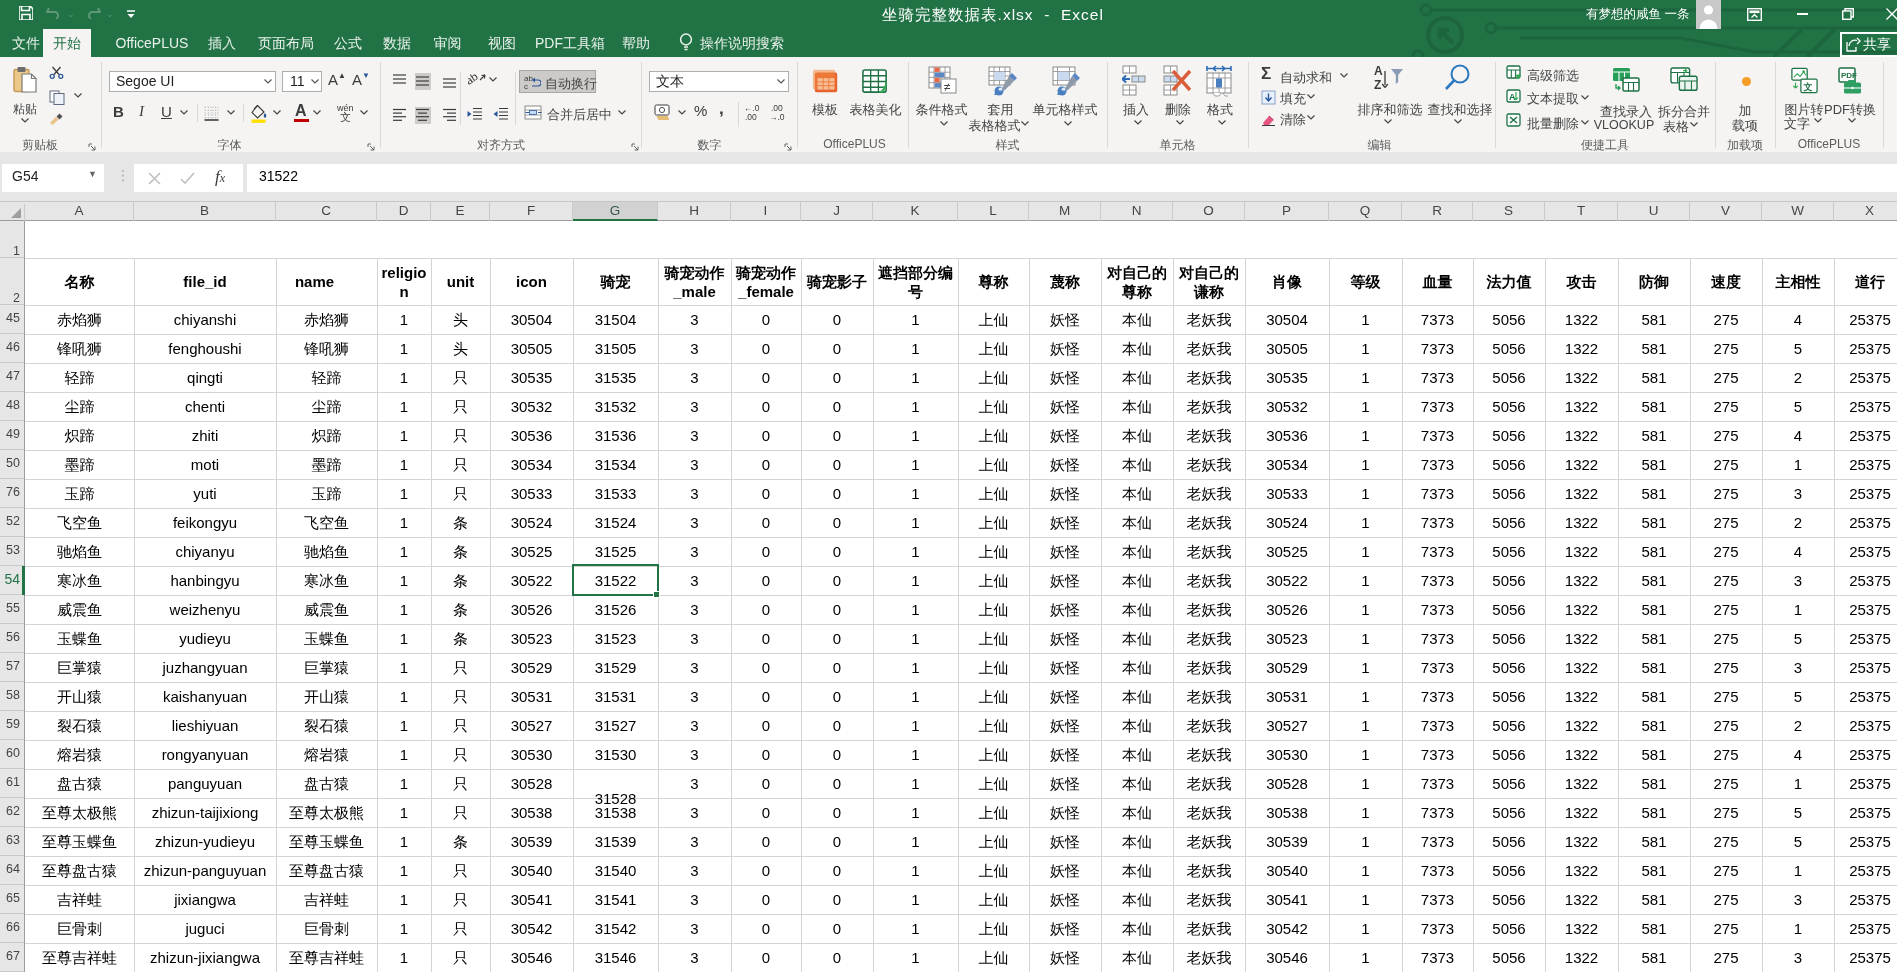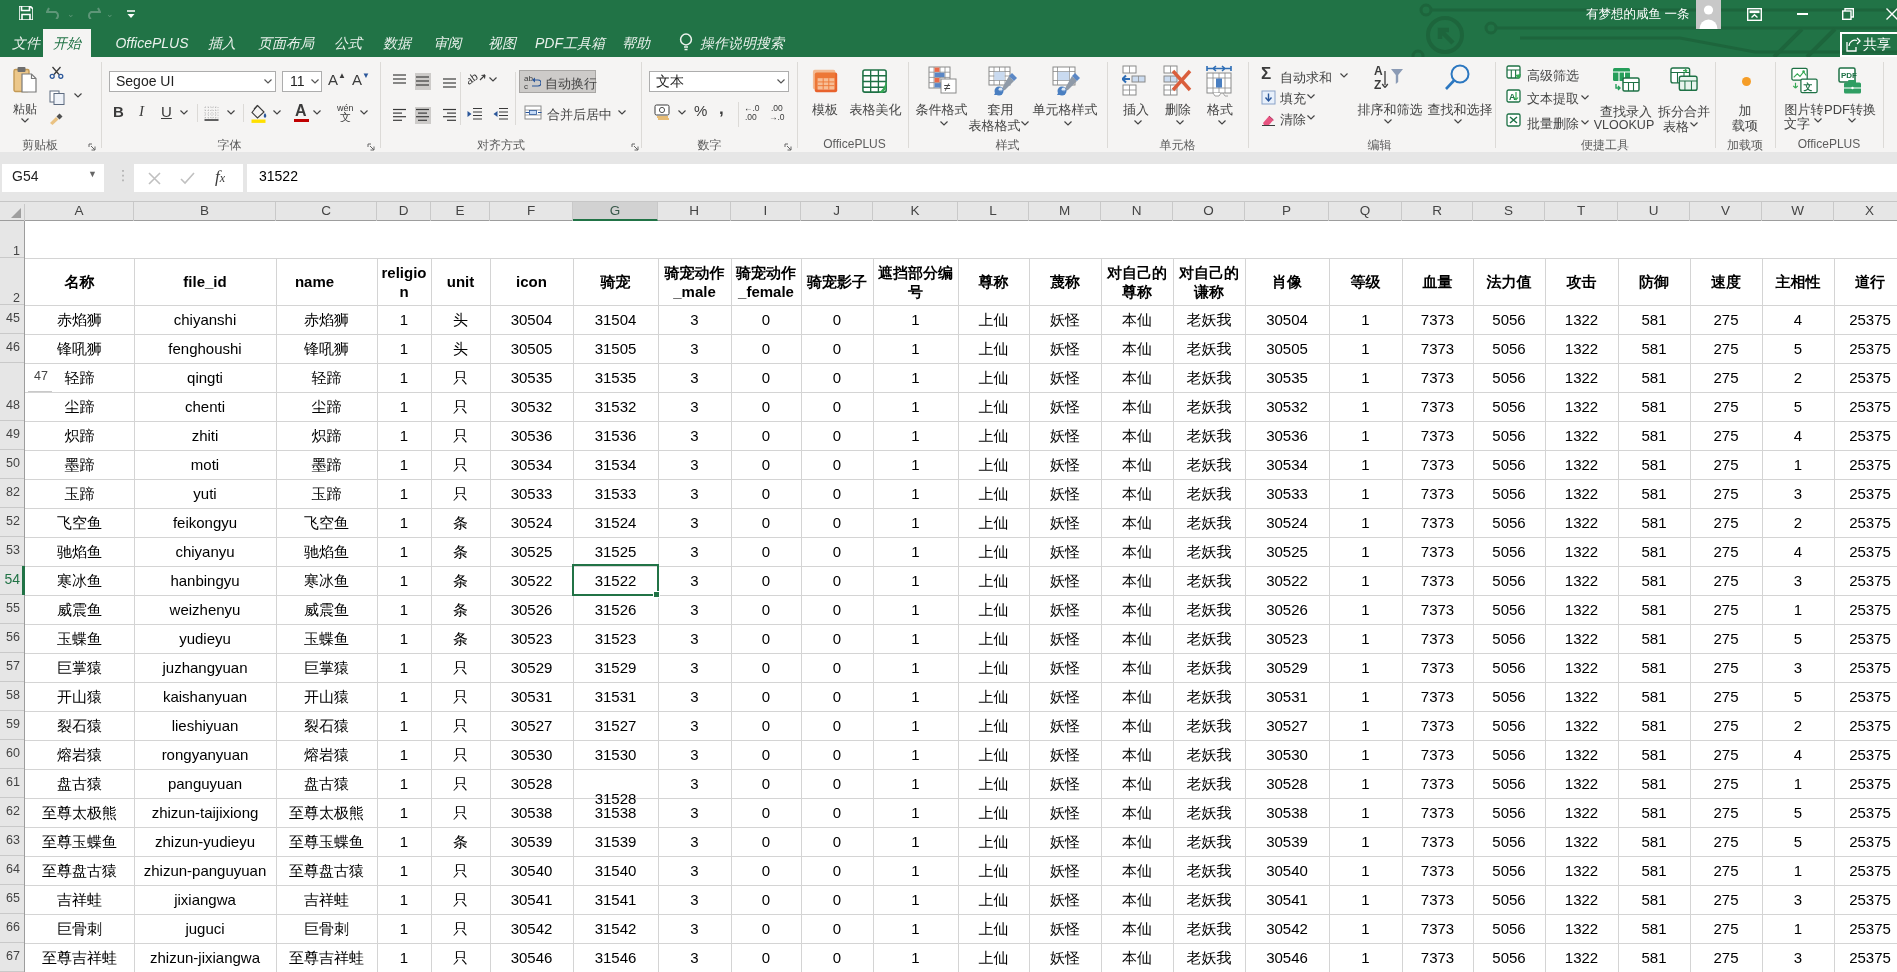--- a/index.html
+++ b/index.html
@@ -7,21 +7,21 @@
   html,body { width:1897px; height:972px; overflow:hidden; }
   body { font-family:"Liberation Sans", sans-serif; background:#fff; position:relative; }
   #app { position:absolute; left:0; top:0; width:1897px; height:972px; overflow:hidden; }
   .abs { position:absolute; }
 
   
   #titlebar { left:0; top:0; width:1897px; height:29px; background:#217346; }
   #tabrow { left:0; top:29px; width:1897px; height:28px; background:#217346; }
   #deco { left:900px; top:0; width:997px; height:57px; pointer-events:none; }
   .ttxt { color:#fff; font-size:15.5px; line-height:29px; letter-spacing:1px; }
-  .tab { position:absolute; top:29px; height:28px; line-height:28px; color:#eaf1ec; font-size:14px; text-align:center;font-style:italic; }
+  .tab { position:absolute; top:29px; height:28px; line-height:28px; color:#eaf1ec; font-size:14px; text-align:center; }
   #tab-active { background:#f5f4f3; color:#217346; }
 
   
   #ribbon { left:0; top:57px; width:1897px; height:96px; background:#f5f4f3; border-bottom:1px solid #d5d2cf; }
   .gsep { position:absolute; top:62px; height:86px; width:1px; background:#dcdad7; }
   .glabel { position:absolute; top:80px; height:14px; font-size:12px; color:#5c5c5c; text-align:center; white-space:nowrap; }
   .btxt { position:absolute; font-size:12px; color:#444; white-space:nowrap; }
   .combo { position:absolute; background:#fff; border:1px solid #adadad; font-size:14px; color:#222; }
 
   
@@ -71,20 +71,21 @@
   <div class="abs" style="left:67px;top:9px;color:#5e9678;font-size:9px">⌄</div>
   <svg class="abs" style="left:85px;top:7px" width="16" height="12" viewBox="0 0 16 12">
       <path d="M13 1 L15 5 l-9 0 a4 4 0 0 0 0 7" fill="none" stroke="#5e9678" stroke-width="2"></path>
     </svg>
   <div class="abs" style="left:106px;top:9px;color:#5e9678;font-size:9px">⌄</div>
   <svg class="abs" style="left:126px;top:10px" width="10" height="9" viewBox="0 0 10 9">
       <path d="M1 1 h8" stroke="#fff" stroke-width="1.5"></path>
       <path d="M1.5 4 L5 8 L8.5 4 z" fill="#fff"></path>
     </svg>
 
+  <div class="abs ttxt" style="left:93px;top:0;width:1800px;text-align:center">坐骑完整数据表.xlsx&nbsp;&nbsp;-&nbsp;&nbsp;Excel</div>
   <div class="abs ttxt" style="left:1586px;top:0;font-size:12.5px;letter-spacing:0">有梦想的咸鱼 一条</div>
   <div class="abs" style="left:1696px;top:0;width:25px;height:29px;background:#c8c8c8">
     <svg width="25" height="29" viewBox="0 0 25 29">
         <circle cx="12.5" cy="10" r="4.6" fill="#fff"></circle>
         <path d="M3.5 29 a9 9.5 0 0 1 18 0 z" fill="#fff"></path>
       </svg>
   </div>
   <svg class="abs" style="left:1747px;top:8px" width="15" height="13" viewBox="0 0 15 13">
       <rect x="0.7" y="0.7" width="13.6" height="11.6" fill="none" stroke="#fff" stroke-width="1.4"></rect>
       <rect x="2.5" y="2.5" width="10" height="2.6" fill="#fff"></rect>
@@ -578,25 +579,25 @@
       <div class="ch" style="left:1618px;width:72px;">U</div>
       <div class="ch" style="left:1690px;width:72px;">V</div>
       <div class="ch" style="left:1762px;width:72px;">W</div>
       <div class="ch" style="left:1834px;width:72px;">X</div>
     </div>
     <div id="rowhdr">
       <div class="rh" style="top:0px;height:37px;line-height:61px;">1</div>
       <div class="rh" style="top:37px;height:47px;line-height:80px;">2</div>
       <div class="rh" style="top:84px;height:29px;line-height:27px;">45</div>
       <div class="rh" style="top:113px;height:29px;line-height:27px;">46</div>
-      <div class="rh" style="top:142px;height:29px;line-height:27px;margin-left:28px;">47</div>
+      <div class="rh" style="top:142px;height:29px;line-height:27px;">47</div>
       <div class="rh" style="top:171px;height:29px;line-height:27px;">48</div>
       <div class="rh" style="top:200px;height:29px;line-height:27px;">49</div>
       <div class="rh" style="top:229px;height:29px;line-height:27px;">50</div>
-      <div class="rh" style="top:258px;height:29px;line-height:27px;">82</div>
+      <div class="rh" style="top:258px;height:29px;line-height:27px;">76</div>
       <div class="rh" style="top:287px;height:29px;line-height:27px;">52</div>
       <div class="rh" style="top:316px;height:29px;line-height:27px;">53</div>
       <div class="rh" style="top:345px;height:29px;line-height:27px;color:#217346;font-size:14px;">54</div>
       <div class="rh" style="top:374px;height:29px;line-height:27px;">55</div>
       <div class="rh" style="top:403px;height:29px;line-height:27px;">56</div>
       <div class="rh" style="top:432px;height:29px;line-height:27px;">57</div>
       <div class="rh" style="top:461px;height:29px;line-height:27px;">58</div>
       <div class="rh" style="top:490px;height:29px;line-height:27px;">59</div>
       <div class="rh" style="top:519px;height:29px;line-height:27px;">60</div>
       <div class="rh" style="top:548px;height:29px;line-height:27px;">61</div>

